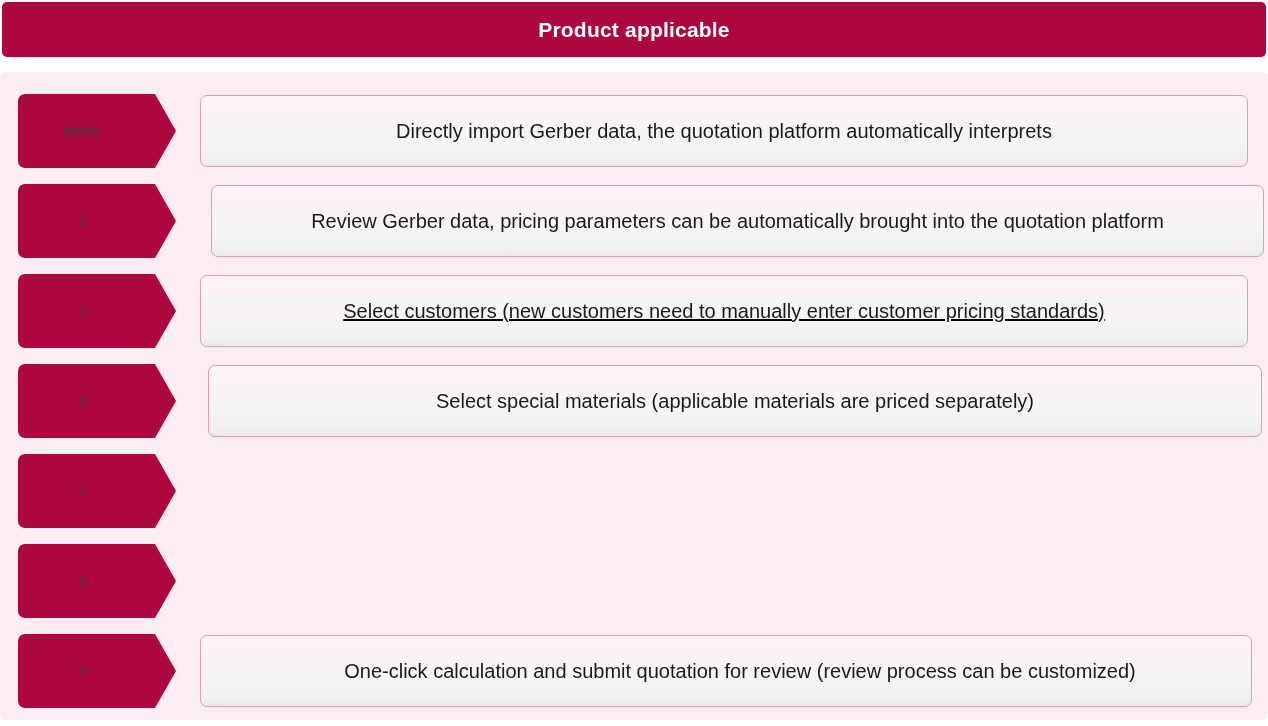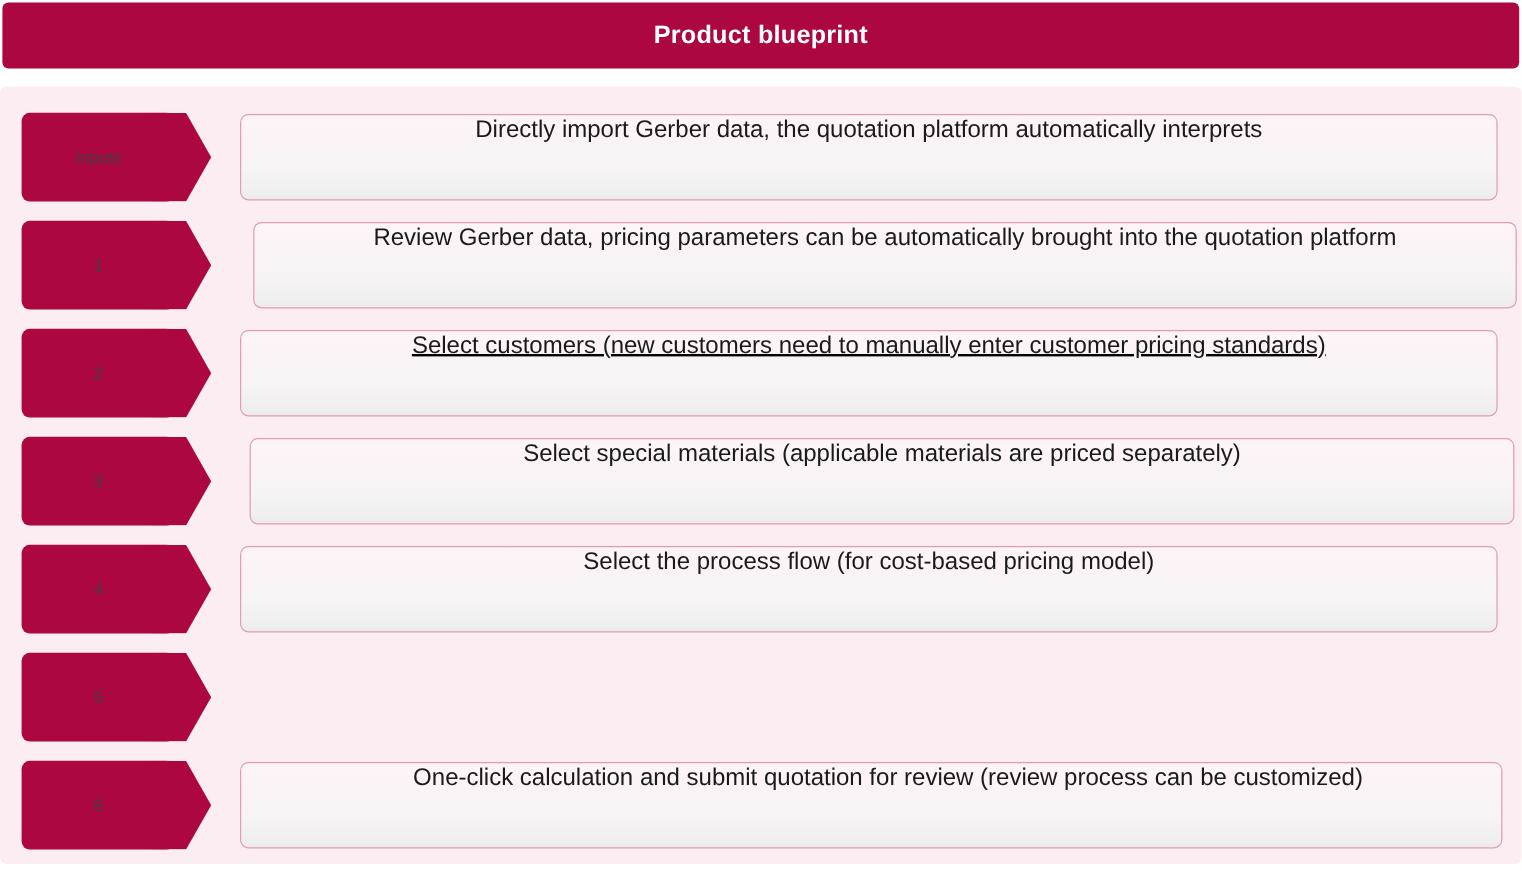--- a/index.html
+++ b/index.html
@@ -115,39 +115,40 @@
     border: 1.6px solid #e09cb4;
     border-radius: 7px;
     background: linear-gradient(to bottom,
                 #fdf5f8 0%,
                 #fbf3f6 22%,
                 #f7f4f5 58%,
                 #f0f0f0 88%,
                 #ebebeb 100%);
     box-sizing: border-box;
     display: flex;
+    align-items: center;
     justify-content: center;
     padding: 0 14px;
   }
   .desc-text {
     color: #1a1a1a;
     font-size: 20px;
     font-weight: normal;
     line-height: 1.25;
     text-align: center;
     white-space: nowrap;
   }
 </style>
 </head>
 <body>
 
 <div id="page">
 
   <div class="header-bar">
-    <div class="header-title">Product blueprint</div>
+    <div class="header-title">Product applicable</div>
   </div>
 
   <div class="content-panel">
     <div id="rows-host">
         <div class="flow-row" style="top: 22px;">
           <div class="step-arrow">
             <div class="arrow-body"></div>
             <div class="arrow-tip"></div>
             <div class="arrow-label">Inputs</div>
           </div>
@@ -184,23 +185,20 @@
           <div class="desc-box" style="left: 208px; width: 1054px;">
             <div class="desc-text">Select special materials (applicable materials are priced separately)</div>
           </div>
         </div>
         <div class="flow-row" style="top: 382px;">
           <div class="step-arrow">
             <div class="arrow-body"></div>
             <div class="arrow-tip"></div>
             <div class="arrow-label">4</div>
           </div>
-          <div class="desc-box" style="left: 200px; width: 1048px;">
-            <div class="desc-text">Select the process flow (for cost-based pricing model)</div>
-          </div>
         </div>
         <div class="flow-row" style="top: 472px;">
           <div class="step-arrow">
             <div class="arrow-body"></div>
             <div class="arrow-tip"></div>
             <div class="arrow-label">5</div>
           </div>
         </div>
         <div class="flow-row" style="top: 562px;">
           <div class="step-arrow">

